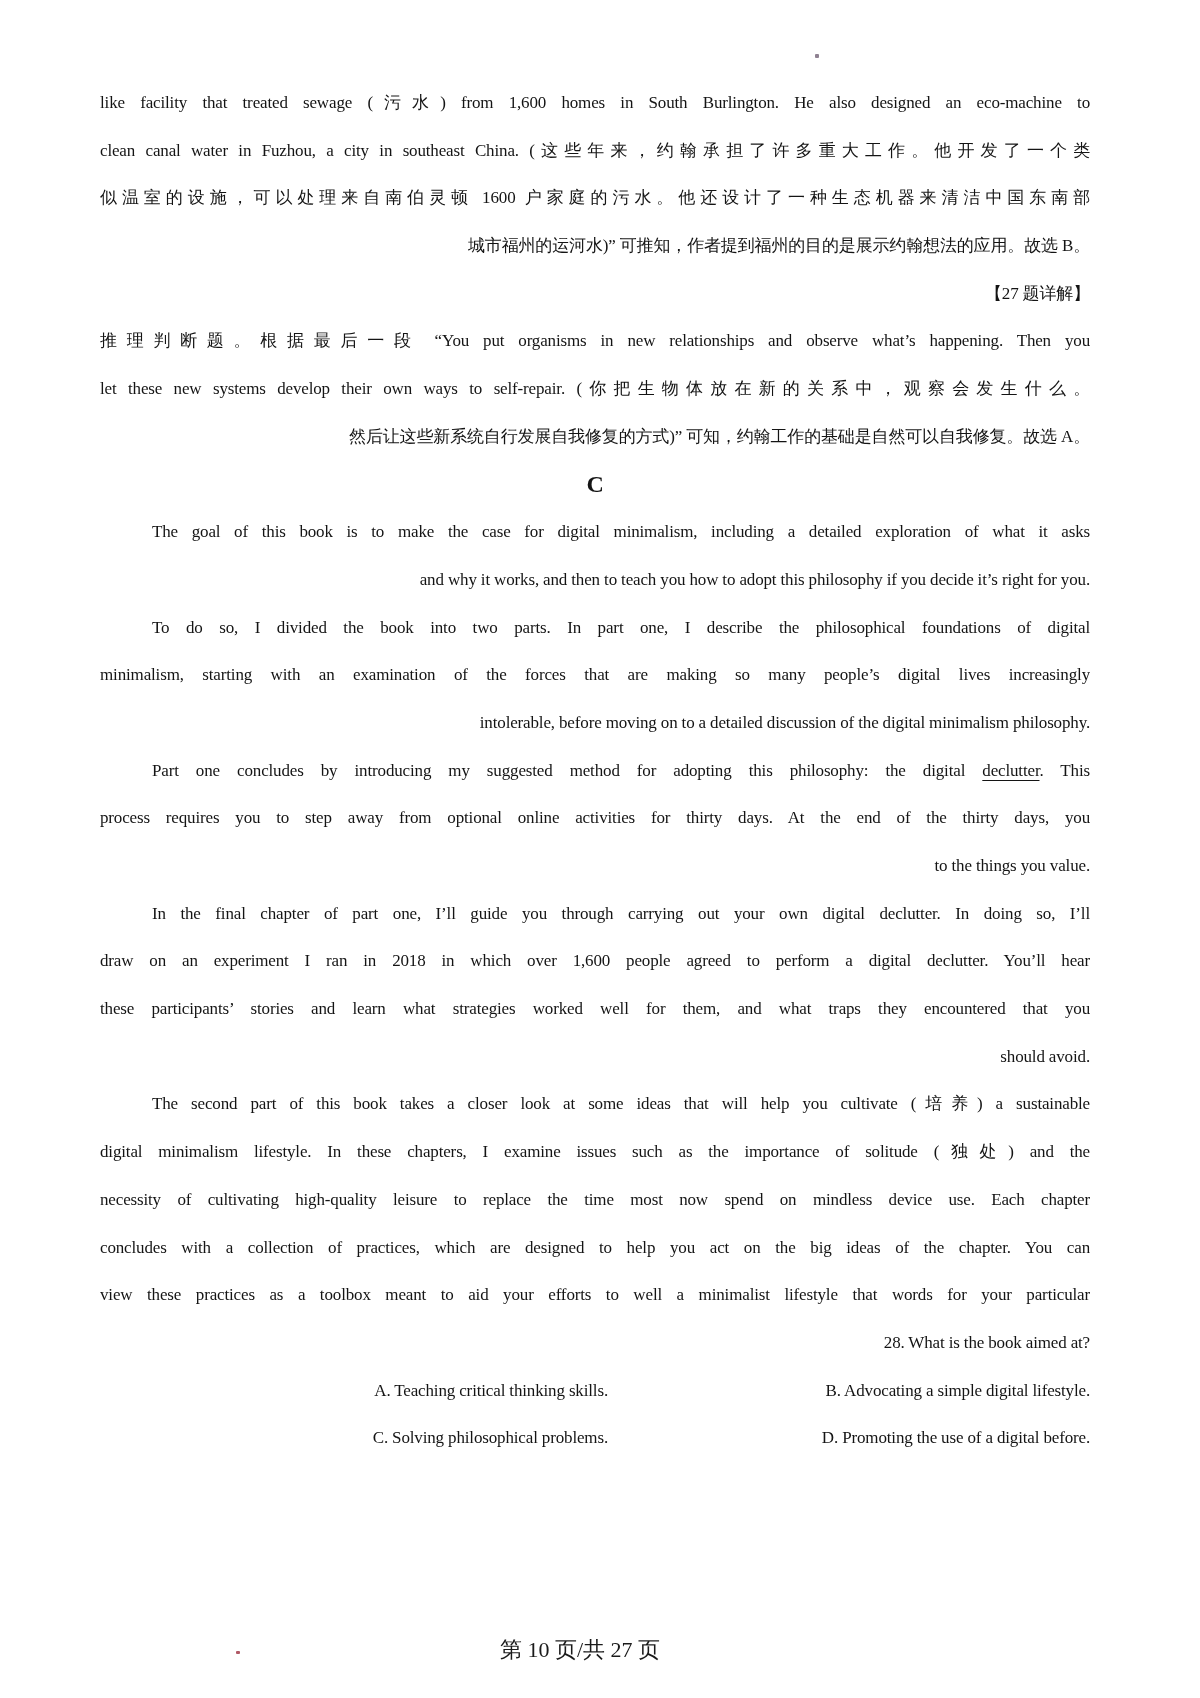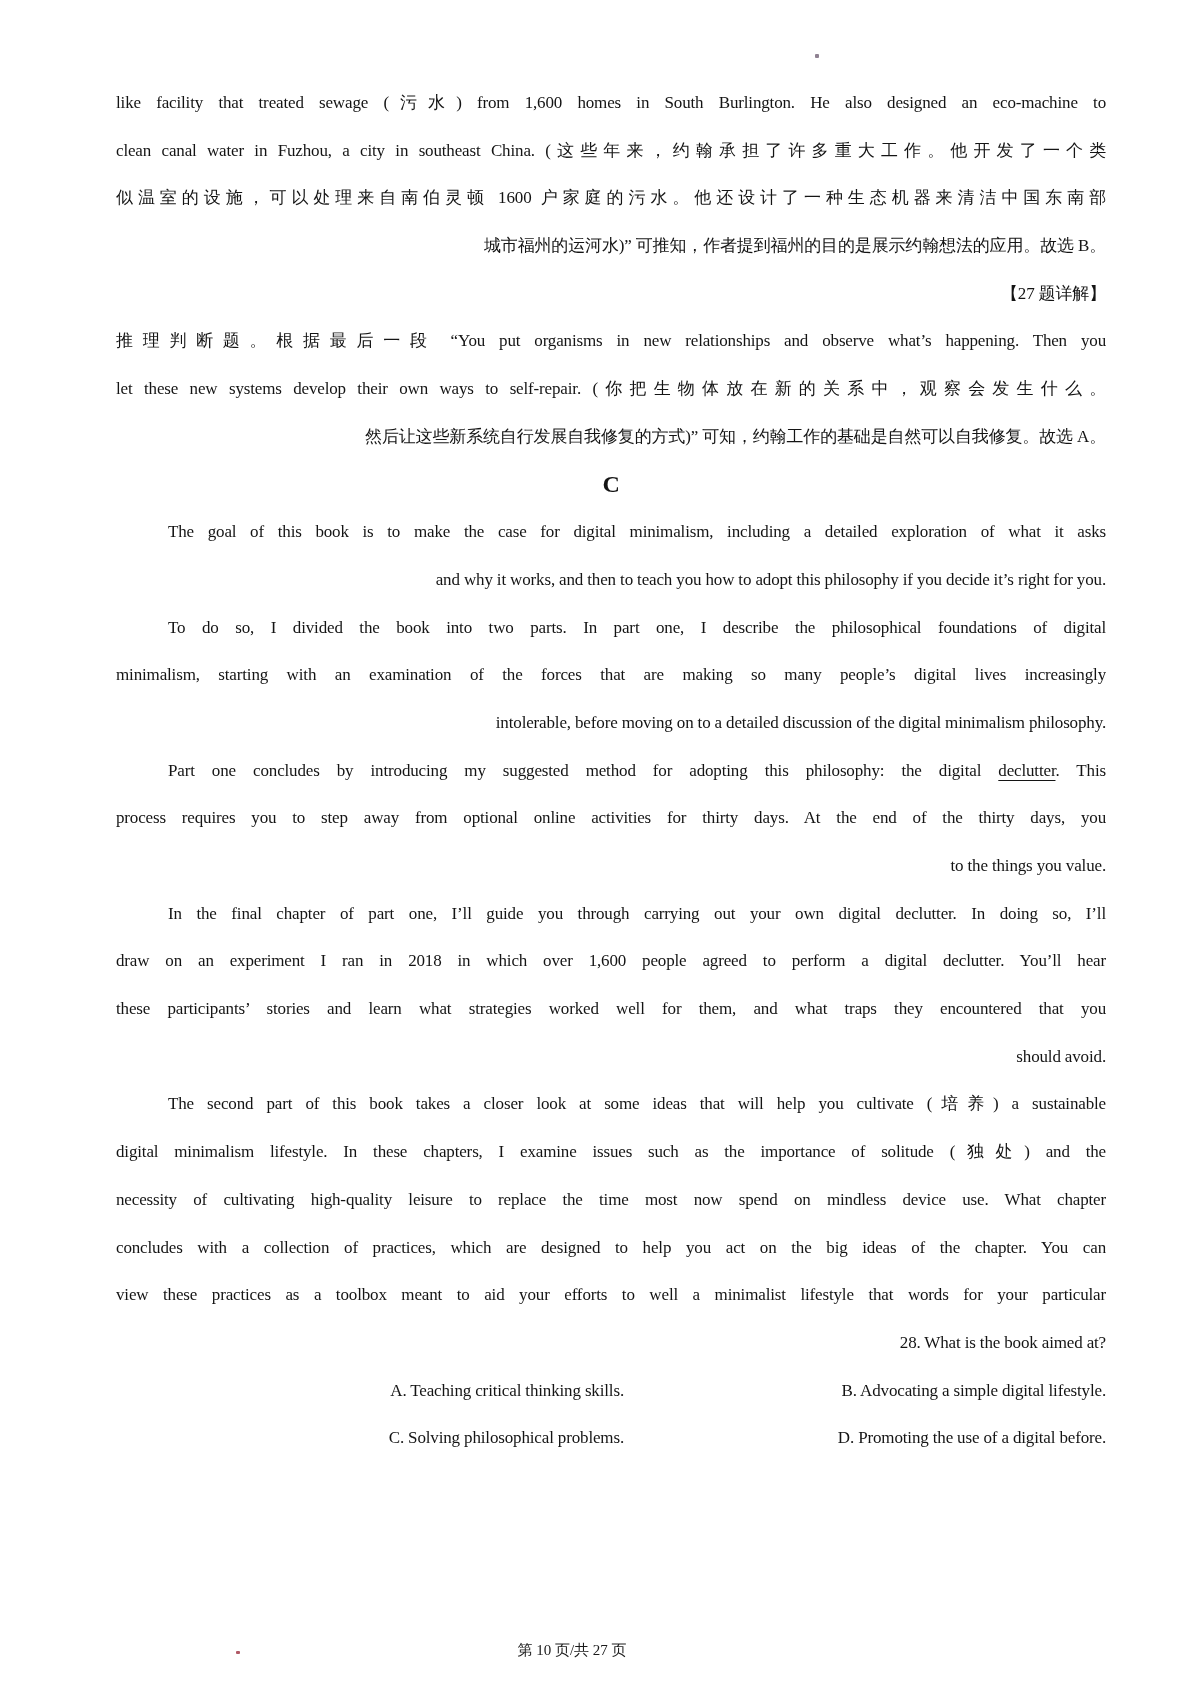--- a/index.html
+++ b/index.html
@@ -11,21 +11,20 @@
     background: #ffffff;
     font-family: "Liberation Serif", "DejaVu Serif", serif;
     color: #141414;
     overflow: hidden;
   }
   .content {
     position: absolute;
     left: 100px;
     top: 79px;
     width: 990px;
-    margin-left: 16px;
   }
   .ln {
     font-size: 17px;
     line-height: 47.7px;
     height: 47.7px;
     overflow: hidden;
     letter-spacing: -0.15px;
     text-align: right;
   }
   .j {                       
@@ -39,24 +38,24 @@
     font-size: 24px;
     font-weight: bold;
   }
   .u { text-decoration: underline; text-underline-offset: 4px; }
   .optrow { display: flex; }
   .opt-left  { width: 508px; }
   .opt-right { flex: 1; }
   .footer {
     position: absolute;
     top: 1626px;
-    left: 0;
+    left: 8px;
     width: 1144px;
     text-align: center;
-    font-size: 15px;
+    font-size: 22px;
     line-height: 48px;
     color: #1a1a1a;
   }
   .speck { position: absolute; border-radius: 1px; }
   .speck-top    { left: 815px; top: 54px;  width: 4px; height: 4px; background: #8f8292; }
   .speck-bottom { left: 236px; top: 1651px; width: 4px; height: 3px; background: #b05a66; }
 </style>
 </head>
 <body>
 
@@ -90,21 +89,21 @@
     <div class="ln j">process requires you to step away from optional online activities for thirty days. At the end of the thirty days, you</div>
     <div class="ln">to the things you value.</div>
 
     <div class="ln j ind">In the final chapter of part one, I’ll guide you through carrying out your own digital declutter. In doing so, I’ll</div>
     <div class="ln j">draw on an experiment I ran in 2018 in which over 1,600 people agreed to perform a digital declutter. You’ll hear</div>
     <div class="ln j">these participants’ stories and learn what strategies worked well for them, and what traps they encountered that you</div>
     <div class="ln">should avoid.</div>
 
     <div class="ln j ind">The second part of this book takes a closer look at some ideas that will help you cultivate (培养) a sustainable</div>
     <div class="ln j">digital minimalism lifestyle. In these chapters, I examine issues such as the importance of solitude (独处) and the</div>
-    <div class="ln j">necessity of cultivating high-quality leisure to replace the time most now spend on mindless device use. What chapter</div>
+    <div class="ln j">necessity of cultivating high-quality leisure to replace the time most now spend on mindless device use. Each chapter</div>
     <div class="ln j">concludes with a collection of practices, which are designed to help you act on the big ideas of the chapter. You can</div>
     <div class="ln j">view these practices as a toolbox meant to aid your efforts to well a minimalist lifestyle that words for your particular</div>
 
     <div class="ln">28. What is the book aimed at?</div>
 
     <div class="ln optrow">
       <div class="opt-left">A. Teaching critical thinking skills.</div>
       <div class="opt-right">B. Advocating a simple digital lifestyle.</div>
     </div>
     <div class="ln optrow">

